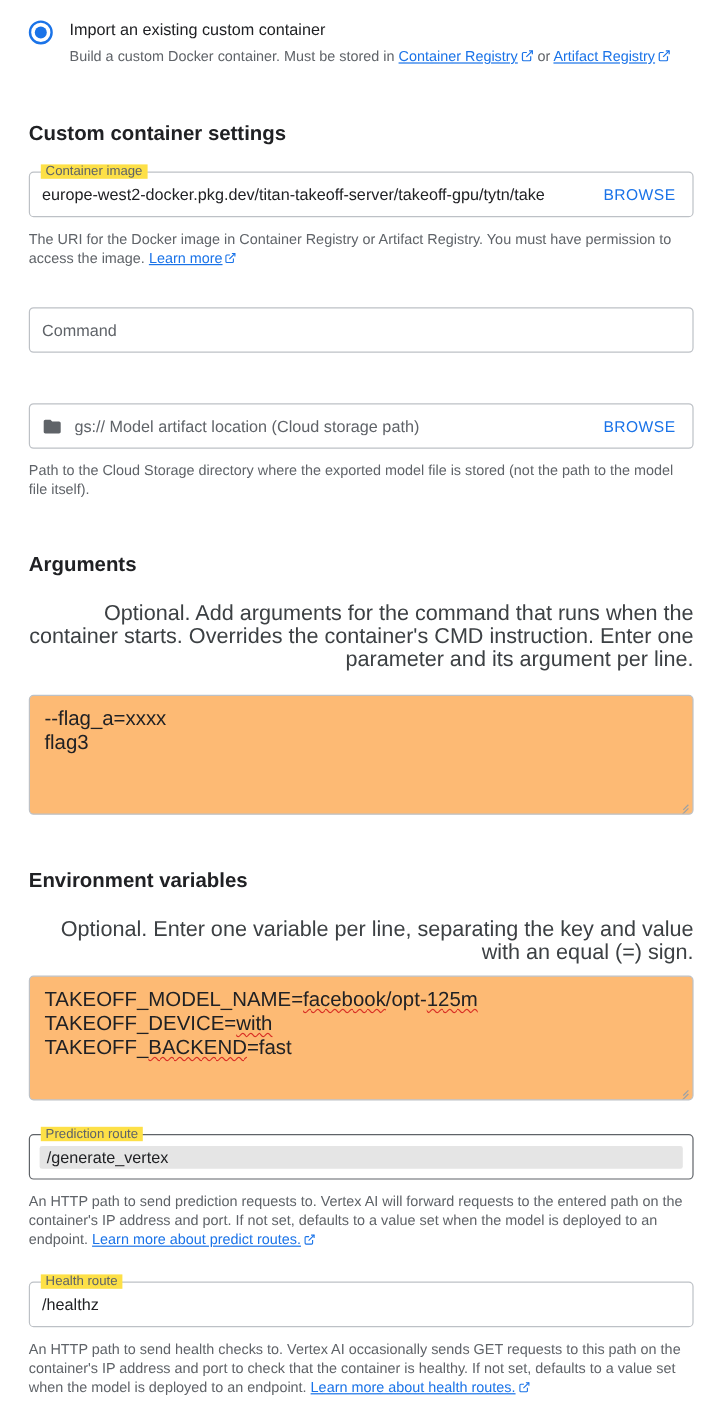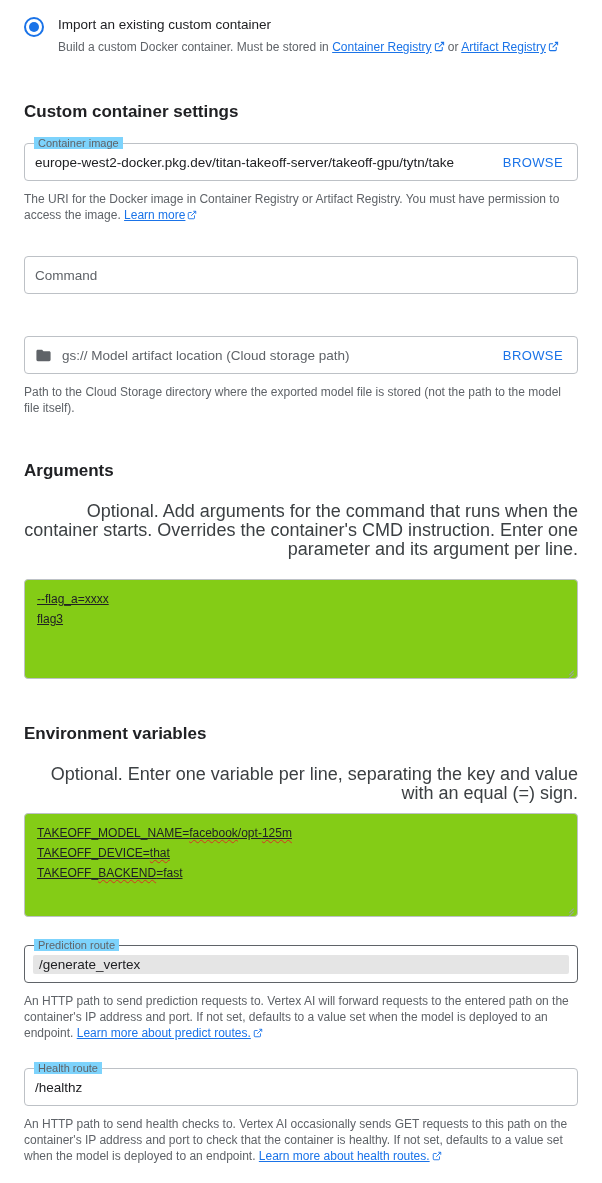--- a/index.html
+++ b/index.html
@@ -108,21 +108,21 @@
     align-items: center;
     background: #fff;
   }
   .field.focused {
     border-color: #5f6368;
   }
   .field .legend {
     position: absolute;
     top: -7px;
     left: 9px;
-    background: #7dd3fc;
+    background: #fde047;
     padding: 0 4px;
     font-size: 11px;
     line-height: 12px;
     color: #5f6368;
   }
   .field .value {
     flex: 1 1 auto;
     font-size: 13.5px;
     color: #202124;
     padding: 0 10px;
@@ -158,27 +158,26 @@
     color: #5f6368;
   }
 
   
   .textarea {
     position: relative;
     margin: 0 24px;
     border: 1px solid #bdc1c6;
     border-radius: 4px;
     box-sizing: border-box;
-    background: #84cc16;
+    background: #fdba74;
     padding: 9px 12px 0 12px;
-    font-size: 12px;
+    font-size: 17px;
     line-height: 20px;
     color: #202124;
     overflow: hidden;
-    text-decoration: underline;
   }
   .textarea .tline {
     white-space: pre;
   }
   .resizer {
     position: absolute;
     right: 1px;
     bottom: 1px;
     width: 14px;
     height: 14px;
@@ -291,21 +290,21 @@
   <div class="sp24"></div>
   <div class="sp20"></div>
 
   <h2 class="section-title">Environment variables</h2>
   <div class="sp20"></div>
   <div class="para">Optional. Enter one variable per line, separating the key and value with an equal (=) sign.</div>
   <div class="sp10"></div>
 
   <div class="textarea" style="height:104px;">
     <div class="tline"><span>TAKEOFF_MODEL_NAME=</span><span class="squig">facebook</span><span>/opt-</span><span class="squig">125m</span></div>
-    <div class="tline"><span>TAKEOFF_DEVICE=</span><span class="squig">that</span></div>
+    <div class="tline"><span>TAKEOFF_DEVICE=</span><span class="squig">with</span></div>
     <div class="tline"><span>TAKEOFF_</span><span class="squig">BACKEND</span><span>=fast</span></div>
     <span class="resizer">
         <i class="r1"></i>
         <i class="r2"></i>
       </span>
   </div>
 
   <div class="sp20"></div>
   <div class="sp8"></div>
 

